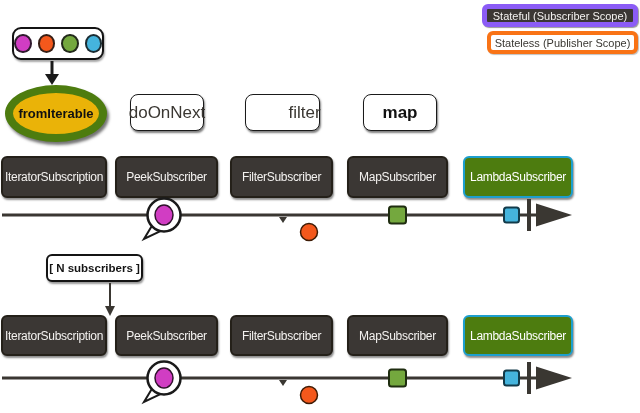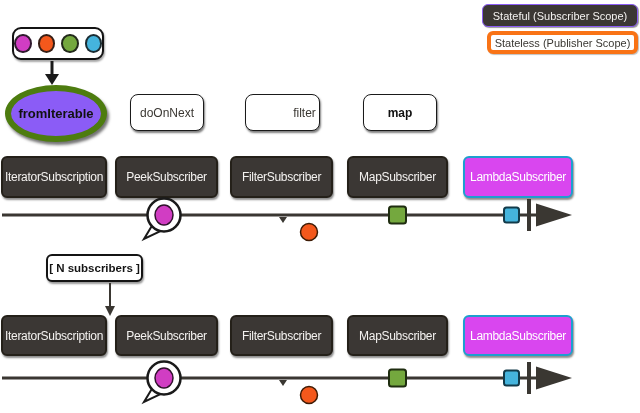--- a/index.html
+++ b/index.html
@@ -21,54 +21,54 @@
     box-shadow: 1px 2px 2px rgba(0,0,0,0.35);
   }
   .dot {
     width: 15px; height: 15px; border-radius: 50%;
     border: 2px solid rgba(20,20,20,0.85);
   }
 
   
   .ellipse-op {
     left: 5px; top: 85px; width: 102px; height: 57px;
-    background: #8b5cf6; border: 6px solid #4d7c0f; border-radius: 50%;
+    background: #eab308; border: 8px solid #4d7c0f; border-radius: 50%;
     display: flex; align-items: center; justify-content: center;
     font-size: 13px; font-weight: bold; color: #111;
     box-shadow: 2px 3px 3px rgba(0,0,0,0.55);
   }
 
   
   .op-box {
     top: 94px; height: 37px;
     background: #fff; border: 1px solid #1a1a1a; border-radius: 8px;
     display: flex; align-items: center; justify-content: center;
-    font-size: 12px; color: #3a3732;
+    font-size: 17px; color: #3a3732;
     box-shadow: 1px 2px 2px rgba(0,0,0,0.5);
   }
   .op-box.bold { font-weight: bold; color: #111; }
 
   
   .legend-item {
     border-radius: 6px;
     display: flex; align-items: center; justify-content: center;
     font-size: 11px; white-space: nowrap;
   }
-  .legend-dark  { background: #3b3734; color: #f4f2f0; border: 1px solid #8b5cf6; box-shadow: 1px 1px 1px rgba(0,0,0,0.4); }
+  .legend-dark  { background: #3b3734; color: #f4f2f0; border: 5px solid #8b5cf6; box-shadow: 1px 1px 1px rgba(0,0,0,0.4); }
   .legend-white { background: #ffffff; color: #3a3732; border: 4px solid #f97316; box-shadow: 1px 1px 1px rgba(0,0,0,0.25); }
   .legend-blue  { background: #4ac0e8; color: #ffffff; border: 2px solid #1d9fce; box-shadow: 1px 1px 1px rgba(0,0,0,0.3); }
 
   
   .sub-box {
     background: #3b3734; border: 2px solid #242019; border-radius: 6px;
     display: flex; align-items: center; justify-content: center;
     color: #f4f2f0; font-size: 12px; letter-spacing: -0.3px; white-space: nowrap;
     box-shadow: 1px 2px 2px rgba(0,0,0,0.45);
   }
-  .sub-box.blue { background: #d946ef; border-color: #1d9fce; color: #ffffff; }
+  .sub-box.blue { background: #4d7c0f; border-color: #1d9fce; color: #ffffff; }
 
   
   .n-badge {
     left: 46px; top: 254px; width: 97px; height: 28px;
     background: #fff; border: 2px solid #141414; border-radius: 6px;
     display: flex; align-items: center; justify-content: center;
     font-size: 11.5px; font-weight: bold; color: #141414; white-space: nowrap;
     box-shadow: 1px 2px 2px rgba(0,0,0,0.4);
   }
 

